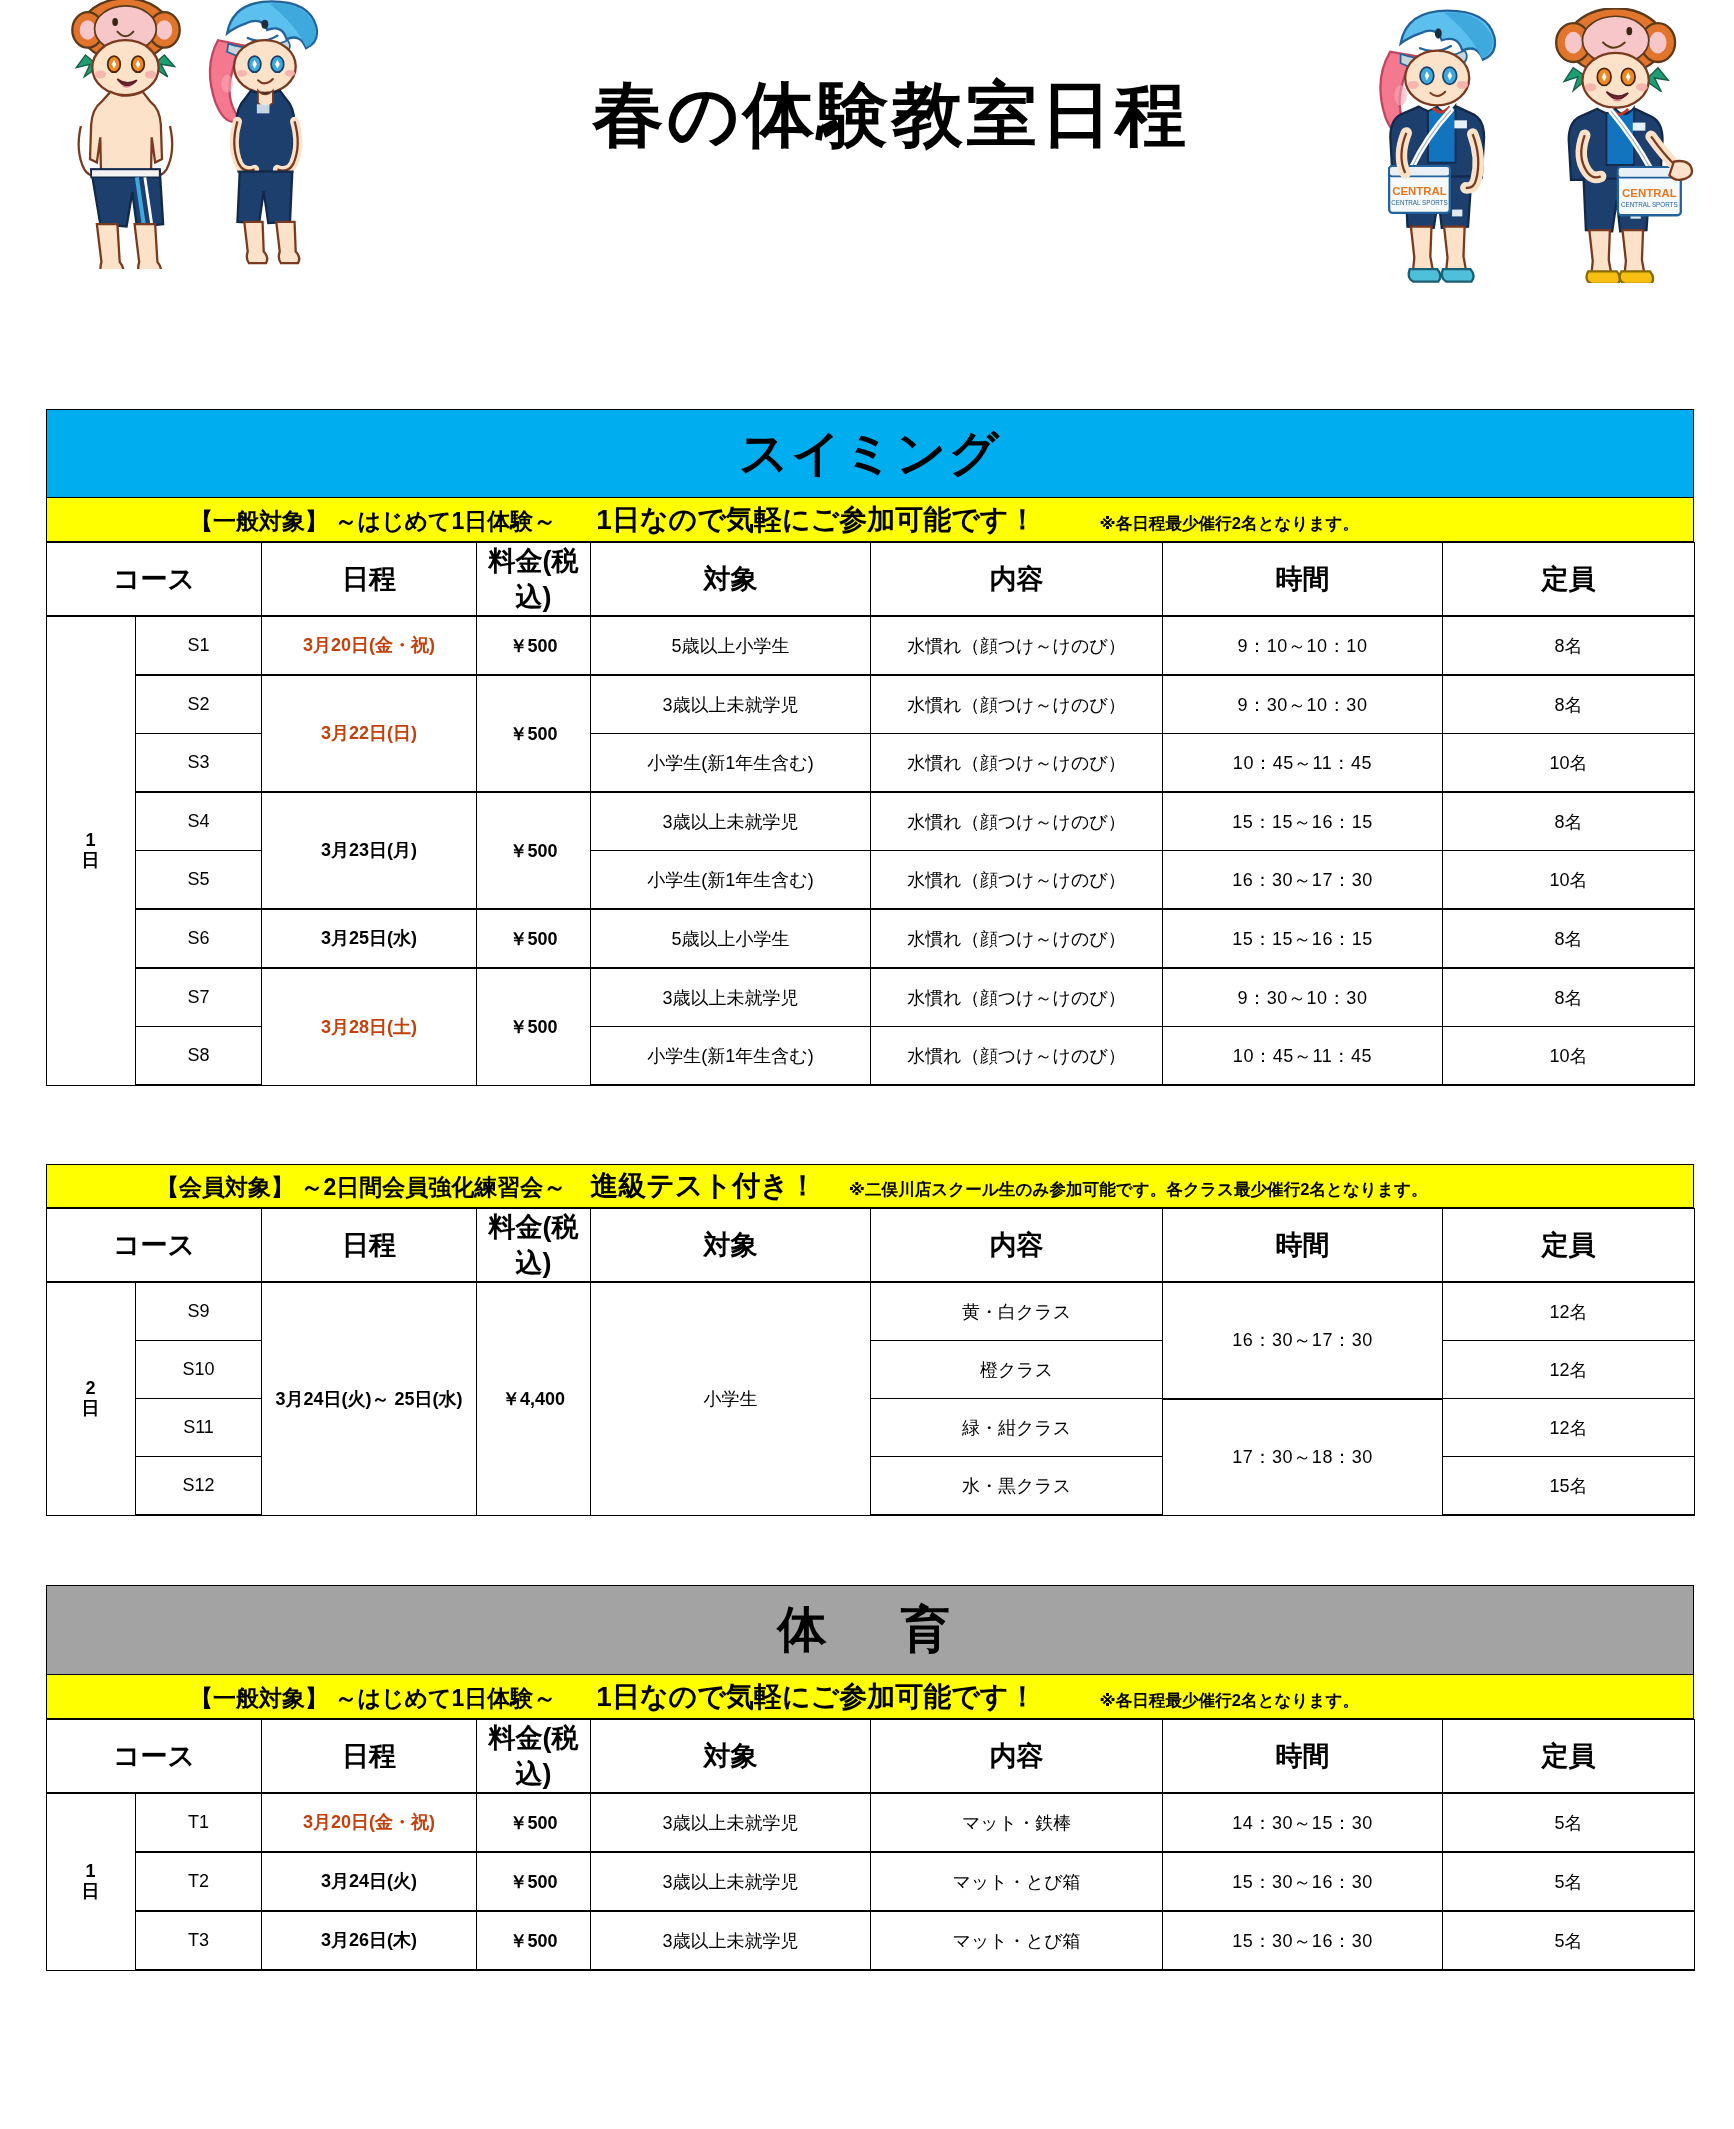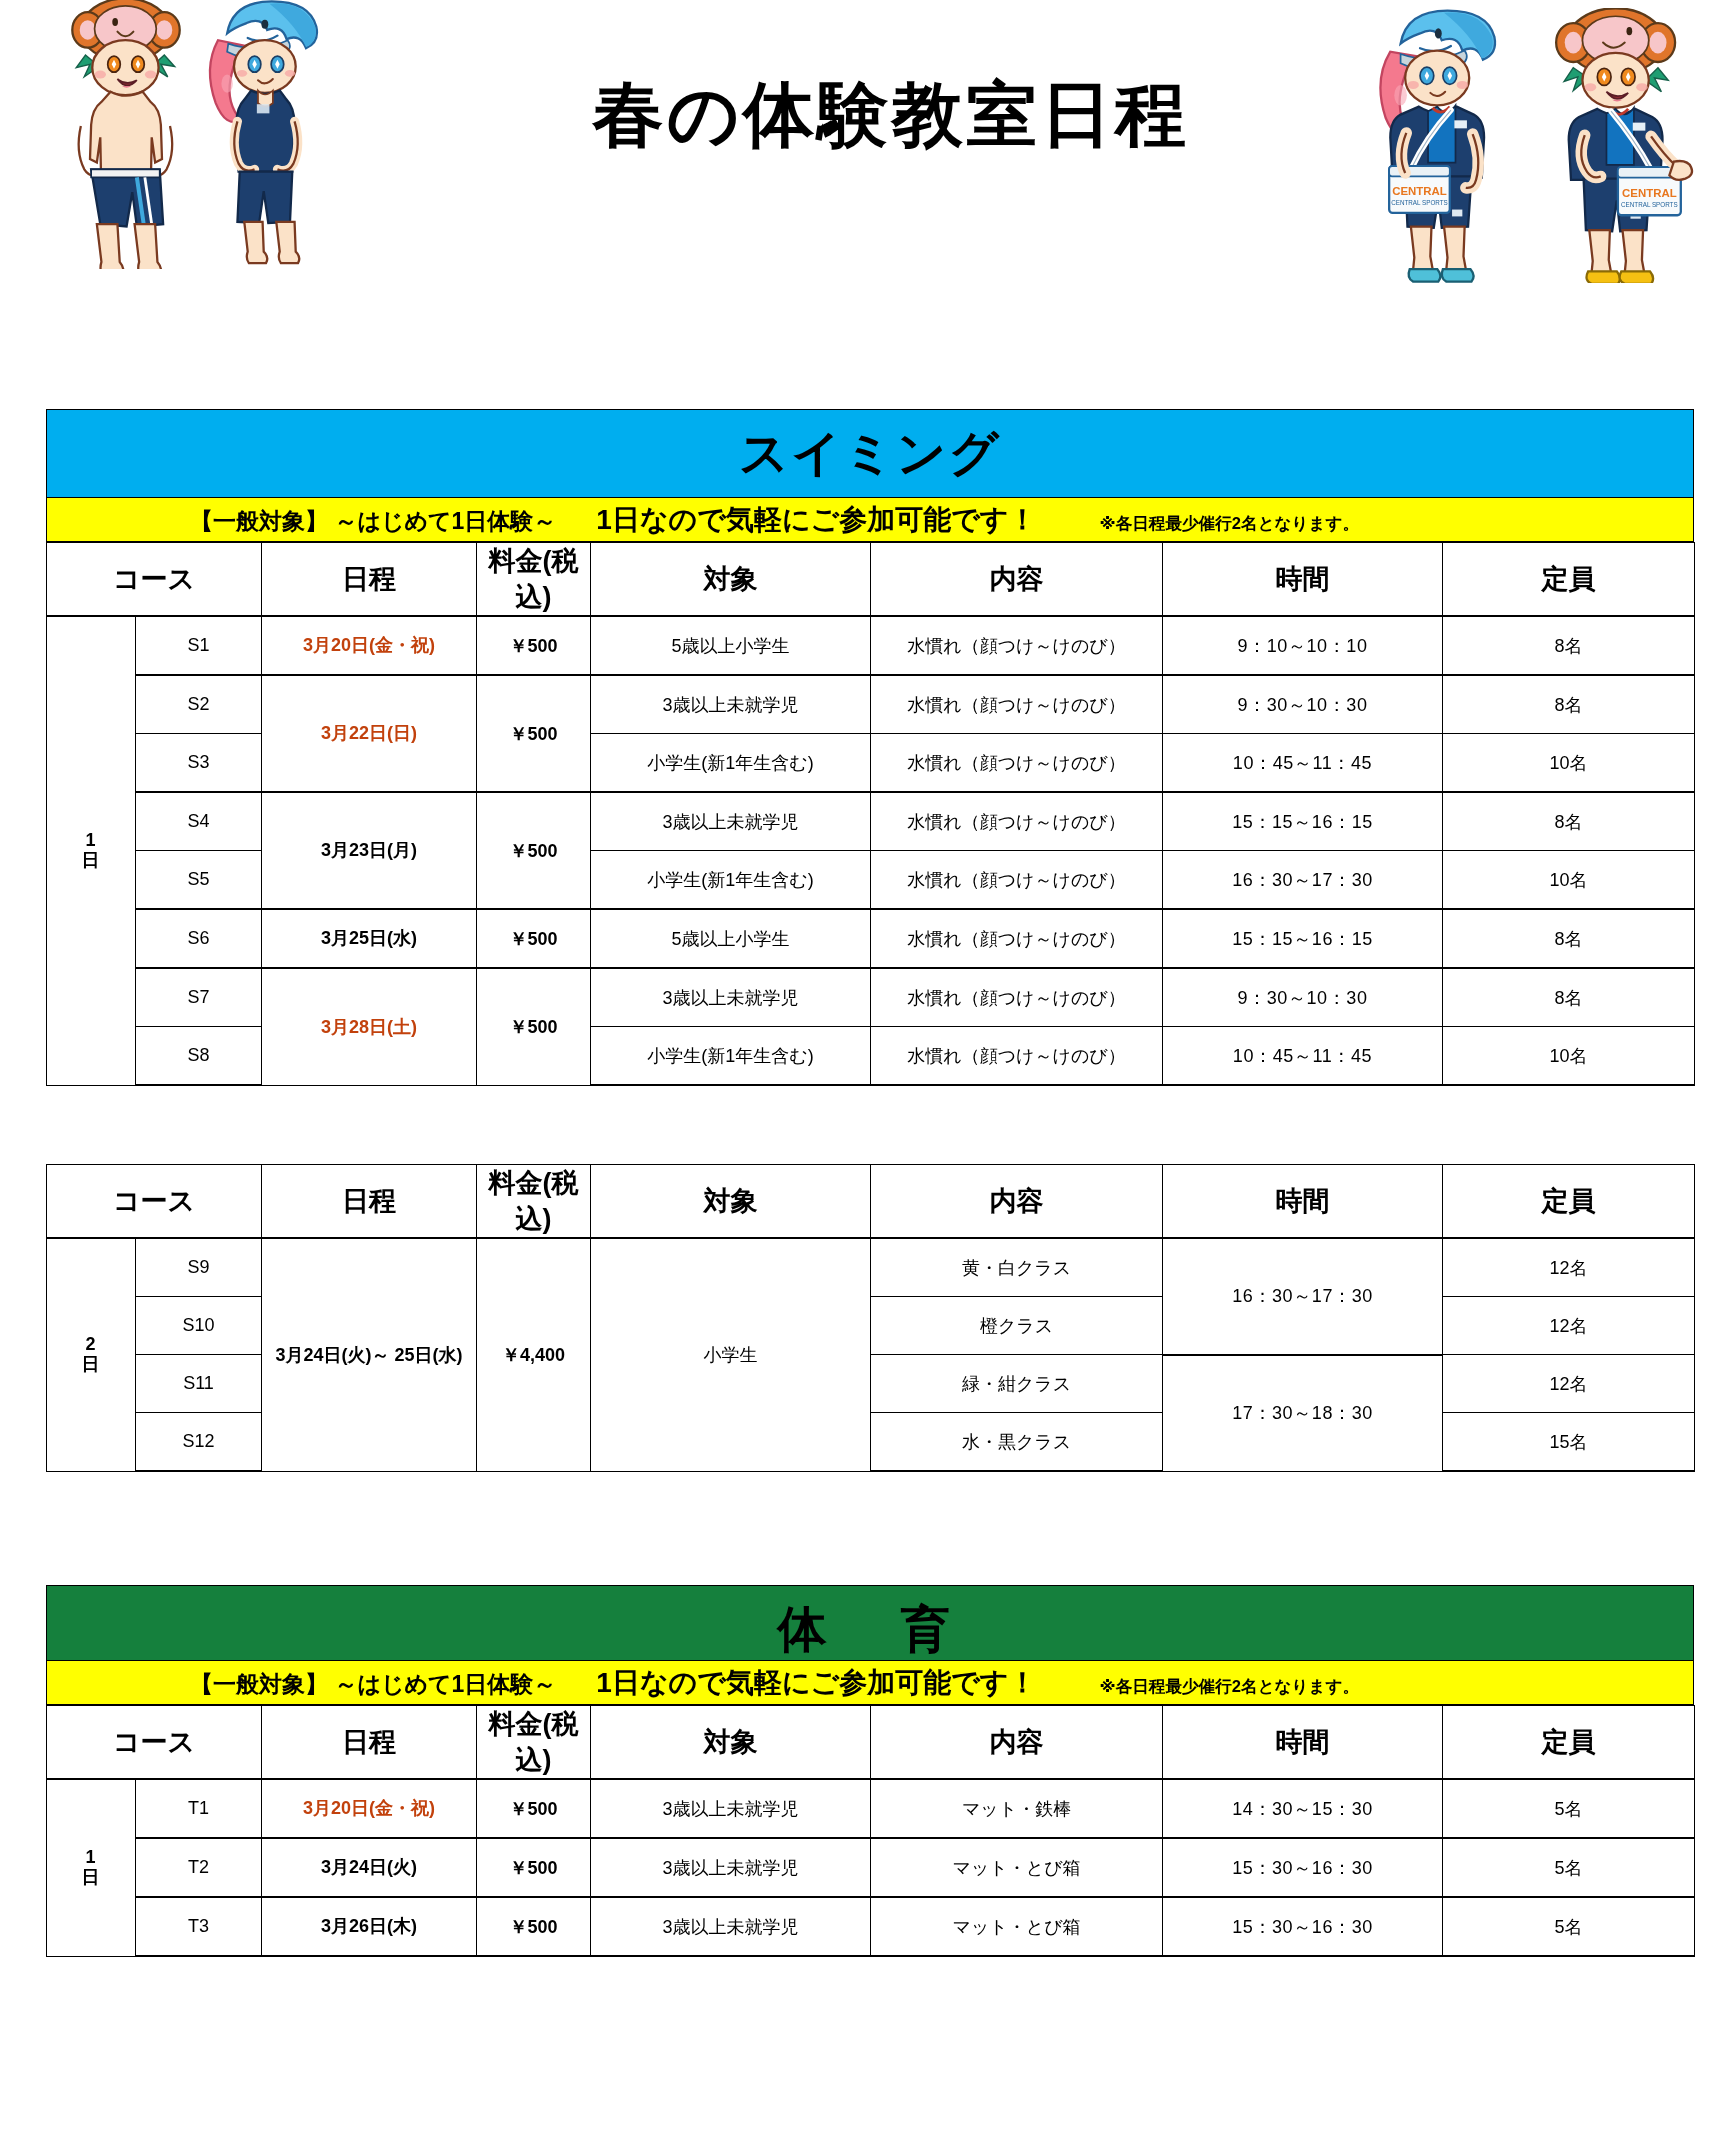--- a/index.html
+++ b/index.html
@@ -59,22 +59,22 @@
     font-weight:bold;
   }
   .band-swim{
     background:#00AEEF;
     height:89px;
     line-height:86px;
     font-size:49px;
     letter-spacing:2.3px;
   }
   .band-gym{
-    background:#15803d;
-    height:76px;
+    background:#a3a3a3;
+    height:90px;
     line-height:86px;
     font-size:49px;
     letter-spacing:12.6px;
   }
   .band-note{
     background:#FFFF00;
     height:44px;
     border-top:none;
     display:flex;
     align-items:center;
@@ -455,20 +455,27 @@
           <td class="tgt-cell thick-bot">小学生(新1年生含む)</td>
           <td class="cont-cell thick-bot">水慣れ（顔つけ～けのび）</td>
           <td class="time-cell thick-bot">10：45～11：45</td>
           <td class="outer-r cap-cell thick-bot">10名</td>
         </tr>
       </tbody>
     </table>
   </div>
 
   <div class="wrap" style="top:1164px;">
+    <div class="band band-note" style="border-top:1.7px solid #000;">
+      <div class="note-inner member">
+        <span class="note-main">【会員対象】 ～2日間会員強化練習会～</span>
+        <span class="note-mid">進級テスト付き！</span>
+        <span class="note-sub">※二俣川店スクール生のみ参加可能です。各クラス最少催行2名となります。</span>
+      </div>
+    </div>
 
     <table class="sched">
       <colgroup>
         <col class="c-day">
           <col class="c-course">
           <col class="c-date">
           <col class="c-fee">
         <col class="c-target">
           <col class="c-content">
           <col class="c-time">

